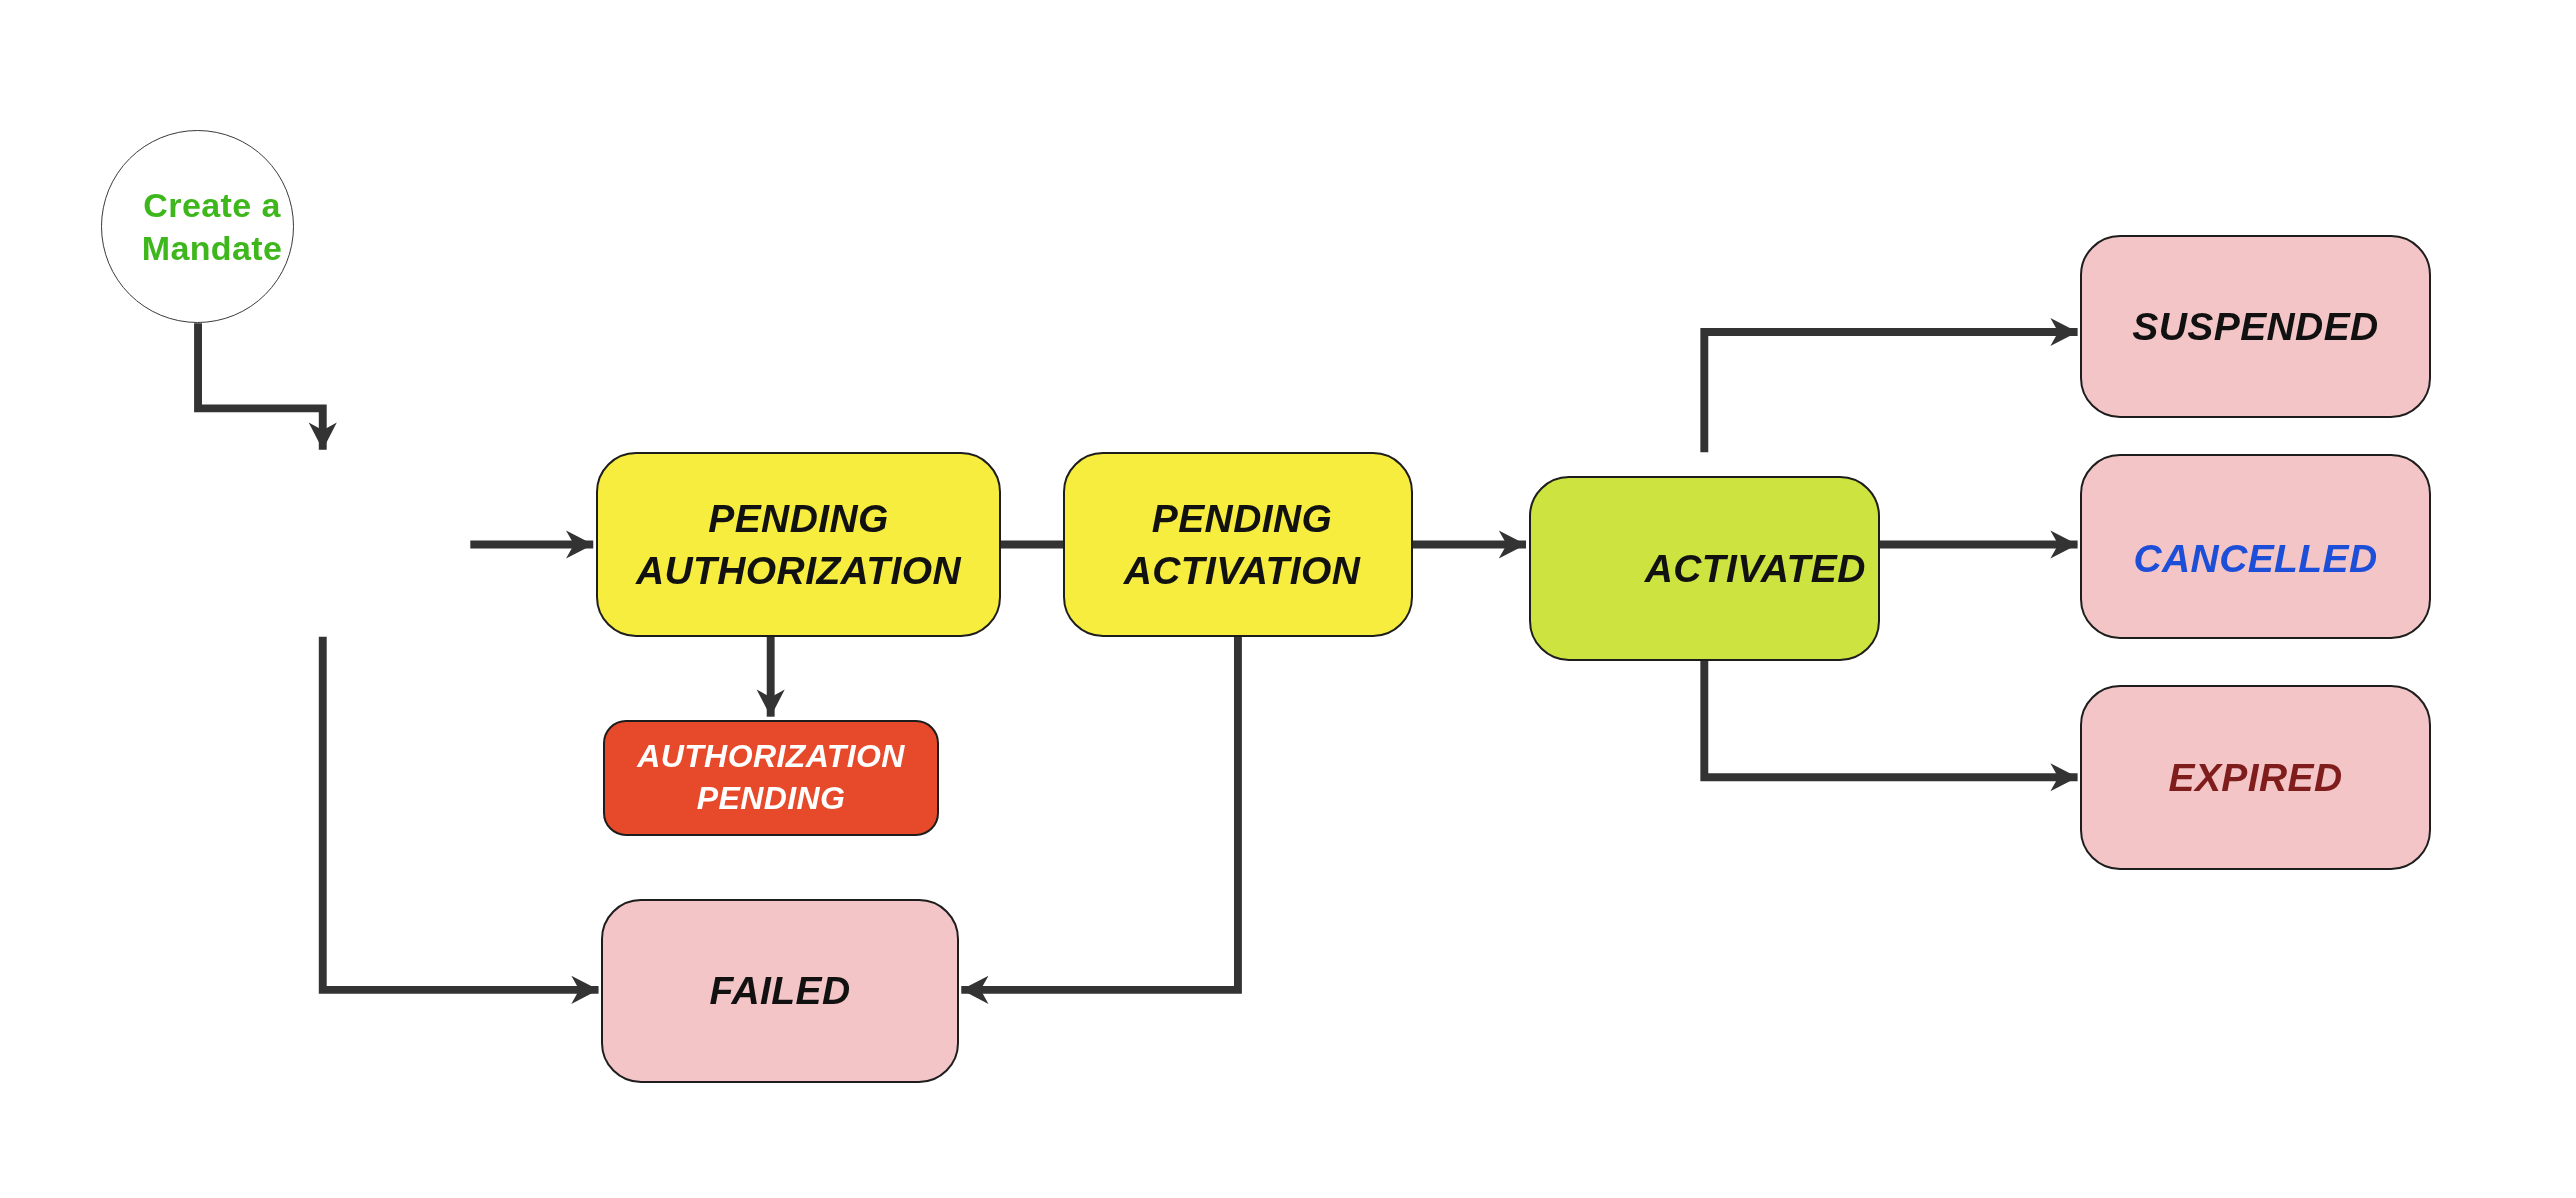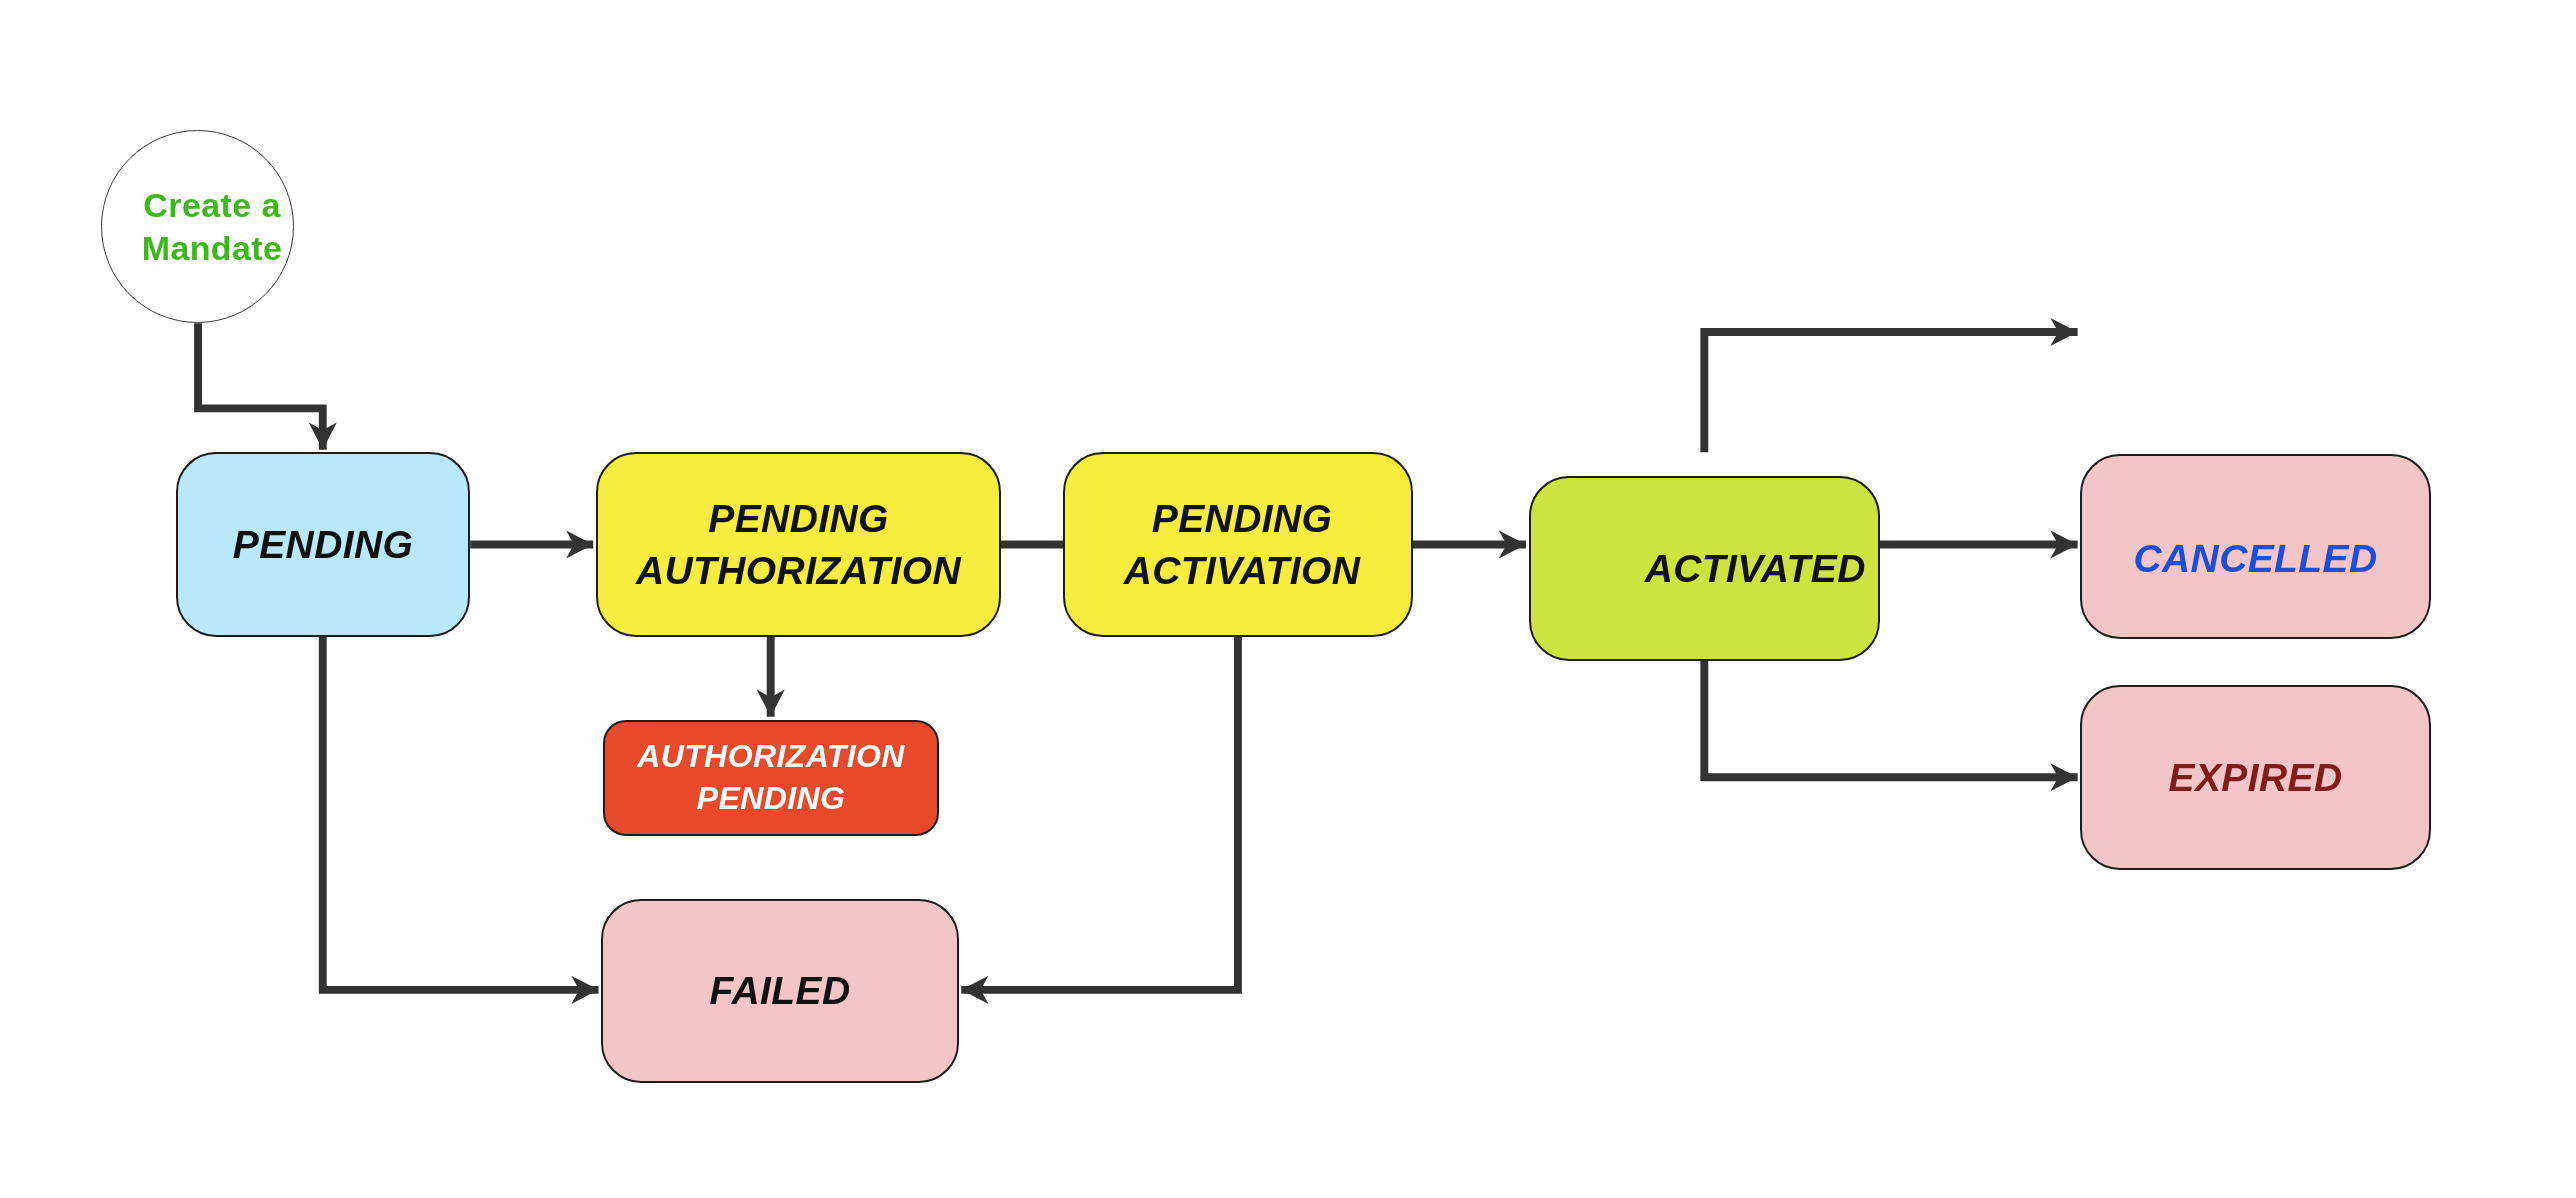--- a/index.html
+++ b/index.html
@@ -91,36 +91,36 @@
       <path class="edge" d="M1940,725 L1940,885 L2365,885" marker-end="url(#arrowhead)"></path>
       <path class="edge" d="M367,725 L367,1127 L681,1127" marker-end="url(#arrowhead)"></path>
       <path class="edge" d="M1409,725 L1409,1127 L1094,1127" marker-end="url(#arrowhead)"></path>
     </g>
   </svg>
 
   <div class="node start" id="node-start" style="background-color: rgb(255, 255, 255);">
     <span class="label" style="color: rgb(62, 183, 28);">Create a Mandate</span>
   </div>
 
-  <div class="node" id="node-pending" style="background-color: rgb(186, 232, 251);">
-    <span class="label" style="color: rgb(17, 17, 17);">PENDING</span>
-  </div>
 
   <div class="node" id="node-pending-authorization" style="background-color: rgb(247, 237, 62);">
     <span class="label" style="color: rgb(17, 17, 17);">PENDING AUTHORIZATION</span>
   </div>
 
   <div class="node" id="node-pending-activation" style="background-color: rgb(247, 237, 62);">
     <span class="label" style="color: rgb(17, 17, 17); margin-left: 8px;">PENDING ACTIVATION</span>
   </div>
 
   <div class="node" id="node-activated" style="background-color: rgb(205, 227, 63);">
     <span class="label" style="color: rgb(17, 17, 17);">ACTIVATED</span>
   </div>
 
+  <div class="node" id="node-suspended" style="background-color: rgb(243, 197, 198);">
+    <span class="label" style="color: rgb(17, 17, 17);">SUSPENDED</span>
+  </div>
 
   <div class="node" id="node-cancelled" style="background-color: rgb(243, 197, 198);">
     <span class="label" style="color: #1d4ed8; margin-top: 24px;">CANCELLED</span>
   </div>
 
   <div class="node" id="node-expired" style="background-color: rgb(243, 197, 198);">
     <span class="label" style="color: #7f1d1d;">EXPIRED</span>
   </div>
 
   <div class="node small" id="node-authorization-expired" style="background-color: rgb(230, 74, 43);">

